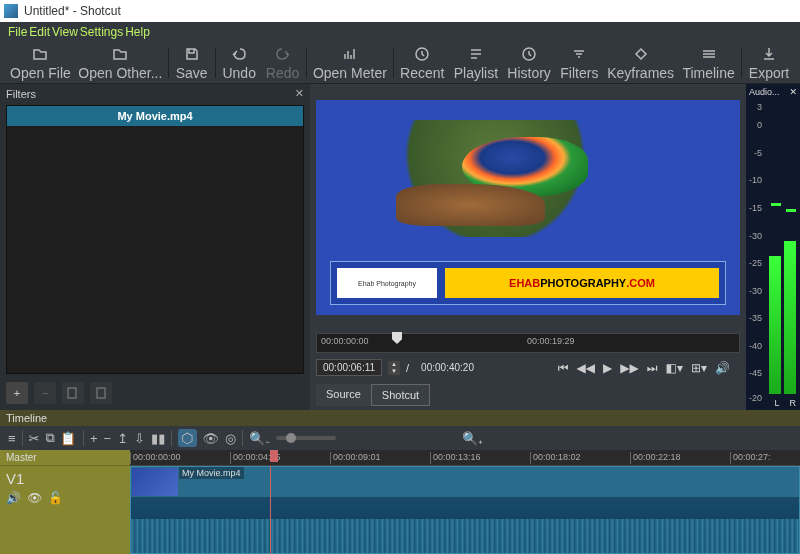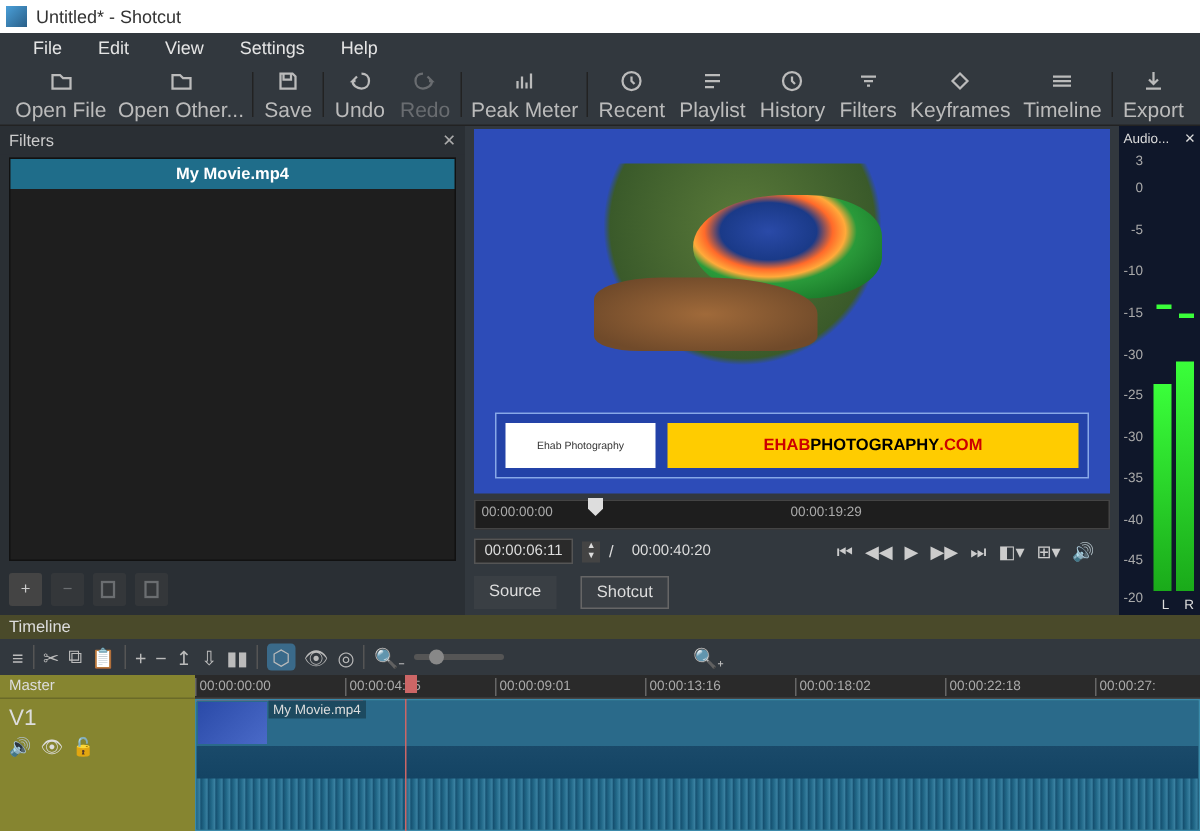--- a/index.html
+++ b/index.html
@@ -1,56 +1,56 @@
 <!DOCTYPE html>
 <html><head>
 <meta charset="utf-8">
 <style>
 * { margin: 0; padding: 0; box-sizing: border-box; font-family: Arial, sans-serif; user-select: none; }
 body { background: #3a3a3a; width: 800px; height: 554px; overflow: hidden; color: #ddd; font-size: 11px; }
 .titlebar { background: #fff; height: 22px; display: flex; align-items: center; padding: 0 4px; color: #333; font-size: 12px; }
 .titlebar .logo { width: 14px; height: 14px; background: linear-gradient(135deg, #4a9fd8, #2a5f88); margin-right: 6px; }
-.menubar { background: #32383e; height: 20px; display: flex; align-items: center; padding: 0 22px; gap: 24px; font-size: 12px; color: #e5e5e5; }
+.menubar { background: #32383e; height: 20px; display: flex; align-items: center; padding: 0 8px; gap: 2px; font-size: 12px; color: #bef264; }
 .menubar span { cursor: pointer; }
 .toolbar { background: #32383e; height: 42px; display: flex; align-items: center; padding: 0 6px; gap: 0; border-bottom: 1px solid #222; }
 .tbtn { display: flex; flex-direction: column; align-items: center; justify-content: center; gap: 2px; padding: 2px 6px; cursor: pointer; min-width: 40px; }
 .tbtn .ico { width: 18px; height: 18px; display: flex; align-items: center; justify-content: center; color: #bbb; }
 .tbtn .lbl { font-size: 14px; color: #bbb; white-space: nowrap; }
 .tsep { width: 1px; height: 30px; background: #222; margin: 0 2px; }
 .mainrow { display: flex; height: 326px; }
 .filters-panel { width: 310px; background: #2a2f34; display: flex; flex-direction: column; }
 .panel-title { background: #2a2f34; padding: 3px 6px; font-size: 11px; color: #ccc; display: flex; justify-content: space-between; align-items: center; }
 .panel-close { cursor: pointer; color: #aaa; }
 .filters-list { flex: 1; background: #1e1e1e; margin: 2px 6px; border: 1px solid #111; }
 .clip-name { background: #1f6d8a; color: #fff; text-align: center; padding: 4px; font-size: 11px; font-weight: bold; }
 .filters-btns { display: flex; gap: 6px; padding: 6px; }
 .fb { width: 22px; height: 22px; background: #444; display: flex; align-items: center; justify-content: center; cursor: pointer; color: #ccc; border-radius: 2px; }
 .fb.dis { opacity: 0.4; }
 .preview-area { flex: 1; background: #32383e; display: flex; flex-direction: column; position: relative; }
-.preview-screen { flex: 1; background: #2d4cb8; margin: 2px 6px; position: relative; overflow: hidden; display: flex; flex-direction: column; }
+.preview-screen { flex: 1; background: #2d4cb8; margin: 16px 6px; position: relative; overflow: hidden; display: flex; flex-direction: column; }
 .parrot-area { flex: 1; display: flex; align-items: center; justify-content: center; position: relative; }
 .parrot { width: 78%; height: 75%; background: radial-gradient(circle at 40% 30%, #5a7a3a 0%, #3a5a2a 40%, transparent 42%); position: relative; border-radius: 4px; overflow: hidden; }
 .parrot::before { content: ""; position: absolute; left: 30%; top: 15%; width: 38%; height: 50%; background: radial-gradient(ellipse at 40% 35%, #2a4aa8 0%, #1a3a88 30%, #ff6a2a 40%, #ffaa3a 48%, #2a9a3a 55%, #1a7a2a 80%); border-radius: 50% 40% 40% 50%; }
 .parrot::after { content: ""; position: absolute; left: 10%; bottom: 10%; width: 45%; height: 35%; background: radial-gradient(ellipse at 50% 50%, #a06a3a 0%, #704a2a 80%); border-radius: 30% 50% 20% 20%; }
 .banner { background: #2342a8; padding: 6px; display: flex; gap: 8px; justify-content: center; margin: 4px 14px 10px; border: 1px solid #88a8e8; }
 .banner .logo-box { background: #fff; width: 100px; height: 30px; display: flex; align-items: center; justify-content: center; font-size: 7px; color: #333; }
 .banner .url-box { background: #ffcc00; flex: 1; height: 30px; display: flex; align-items: center; justify-content: center; font-size: 11px; font-weight: bold; }
 .url-box .p1 { color: #c00; }
 .url-box .p2 { color: #000; }
 .url-box .p3 { color: #c00; }
 .preview-ruler { height: 20px; background: #1e1e1e; margin: 2px 6px; position: relative; border: 1px solid #444; }
 .preview-ruler .tick { position: absolute; top: 2px; font-size: 9px; color: #aaa; }
 .preview-ruler .playhead { position: absolute; top: -2px; width: 10px; height: 12px; background: #ddd; clip-path: polygon(0 0, 100% 0, 100% 60%, 50% 100%, 0 60%); }
 .transport { display: flex; align-items: center; gap: 6px; padding: 4px 6px; background: #32383e; }
 .tc-box { background: #2a2a2a; padding: 2px 6px; font-size: 10px; color: #ddd; border: 1px solid #555; }
 .spin { display: flex; flex-direction: column; gap: 0; }
 .spin span { font-size: 6px; background: #444; padding: 0 3px; cursor: pointer; line-height: 6px; height: 7px; }
 .transport-btns { display: flex; gap: 8px; margin-left: auto; margin-right: 10px; }
 .transport-btns span { cursor: pointer; color: #ccc; font-size: 12px; }
-.src-proj { display: flex; gap: 16px; padding: 4px 6px; }
+.src-proj { display: flex; gap: 0; padding: 4px 6px; }
 .sp-tab { padding: 4px 10px; background: #3a3f44; cursor: pointer; font-size: 11px; }
 .sp-tab.active { border: 1px solid #666; }
 .audio-panel { width: 54px; background: #0f172a; display: flex; flex-direction: column; }
 .audio-title { font-size: 9px; padding: 3px; display: flex; justify-content: space-between; }
 .audio-scale { flex: 1; position: relative; margin: 2px 2px; }
 .audio-scale .sv { position: absolute; right: 36px; font-size: 9px; color: #aaa; }
 .audio-bars { position: absolute; bottom: 14px; right: 2px; display: flex; gap: 3px; height: 100%; align-items: flex-end; }
 .audio-bars .bar { width: 12px; background: linear-gradient(to top, #1aaa1a, #3aff3a); }
 .audio-lr { position: absolute; bottom: 0; right: 2px; display: flex; gap: 10px; font-size: 9px; }
 .peak-dot { position: absolute; width: 10px; height: 3px; background: #3aff3a; right: 2px; }
@@ -140,21 +140,21 @@
       </span>
       <span class="lbl">Redo</span>
     </div>
   <div class="tsep"></div>
   <div class="tbtn">
       <span class="ico">
         <svg>
           <path d="M3 13V8M6 13V5M9 13V9M12 13V3"></path>
         </svg>
       </span>
-      <span class="lbl">Peak Meter</span>
+      <span class="lbl">Open Meter</span>
     </div>
   <div class="tsep"></div>
   <div class="tbtn">
       <span class="ico">
         <svg>
           <circle cx="8" cy="8" r="6"></circle>
           <path d="M8 5v3l2 2"></path>
         </svg>
       </span>
       <span class="lbl">Recent</span>

